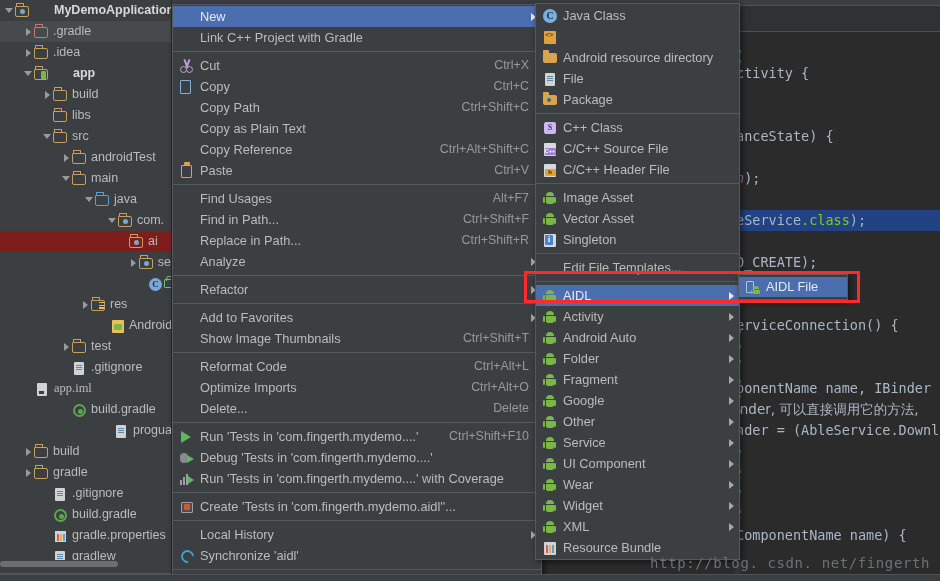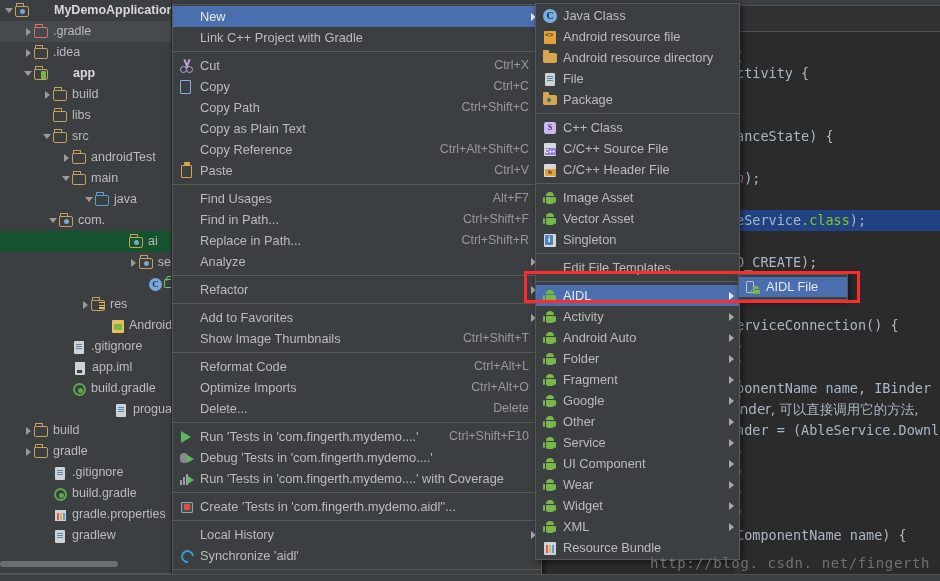--- a/index.html
+++ b/index.html
@@ -96,21 +96,21 @@
   .tree-row {
     position: relative;
     height: 21px;
     line-height: 21px;
     white-space: nowrap;
     font-size: 12.5px;
     color: #bbbbbb;
     display: flex;
     align-items: center;
   }
-  .tree-row.selected { background: #14532d; }
+  .tree-row.selected { background: #7f1d1d; }
   .tree-row.hovered  { background: #464a4d; }
   .arrow {
     width: 11px; height: 11px; flex: 0 0 11px;
     position: relative;
   }
   .arrow.right::before {
     content: ""; position: absolute; left: 3px; top: 2px;
     border-left: 5px solid #9a9a9a;
     border-top: 4px solid transparent;
     border-bottom: 4px solid transparent;
@@ -619,21 +619,21 @@
           </span>
           <span class="tlabel">main</span>
         </div>
         <div class="tree-row" style="padding-left: 84px;">
           <span class="arrow down"></span>
           <span class="tico">
             <span class="fold blue"></span>
           </span>
           <span class="tlabel">java</span>
         </div>
-        <div class="tree-row" style="padding-left: 48px;">
+        <div class="tree-row" style="padding-left: 107px;">
           <span class="arrow down"></span>
           <span class="tico">
             <span class="fold">
               <span class="dot"></span>
             </span>
           </span>
           <span class="tlabel">com.</span>
         </div>
         <div class="tree-row selected" style="padding-left: 118px;">
           <span class="arrow "></span>
@@ -671,27 +671,34 @@
           <span class="tlabel">res</span>
         </div>
         <div class="tree-row" style="padding-left: 99px;">
           <span class="arrow "></span>
           <span class="tico">
             <span class="manifest-ico"></span>
           </span>
           <span class="tlabel">AndroidM</span>
         </div>
         <div class="tree-row" style="padding-left: 61px;">
+          <span class="arrow right"></span>
+          <span class="tico">
+            <span class="fold"></span>
+          </span>
+          <span class="tlabel">test</span>
+        </div>
+        <div class="tree-row" style="padding-left: 61px;">
           <span class="arrow "></span>
           <span class="tico">
             <span class="filedoc"></span>
           </span>
           <span class="tlabel">.gitignore</span>
         </div>
-        <div class="tree-row" style="padding-left: 62px;">
+        <div class="tree-row" style="padding-left: 24px; font-family: Liberation Serif, serif;">
           <span class="arrow "></span>
           <span class="tico">
             <span class="filedoc plain iml"></span>
           </span>
           <span class="tlabel">app.iml</span>
         </div>
         <div class="tree-row" style="padding-left: 61px;">
           <span class="arrow "></span>
           <span class="tico">
             <span class="gradle-ico"></span>
@@ -917,21 +924,20 @@
       <div class="mi">
         <span class="mi-ico">
           <span class="ic-circle-c">C</span>
         </span>
         <span class="mi-text">Java Class</span>
       </div>
       <div class="mi">
         <span class="mi-ico">
           <span class="ic-resfile"></span>
         </span>
-        <span class="mi-text">Android resource file</span>
       </div>
       <div class="mi">
         <span class="mi-ico">
           <span class="ic-folder"></span>
         </span>
         <span class="mi-text">Android resource directory</span>
       </div>
       <div class="mi">
         <span class="mi-ico">
           <span class="ic-file"></span>

